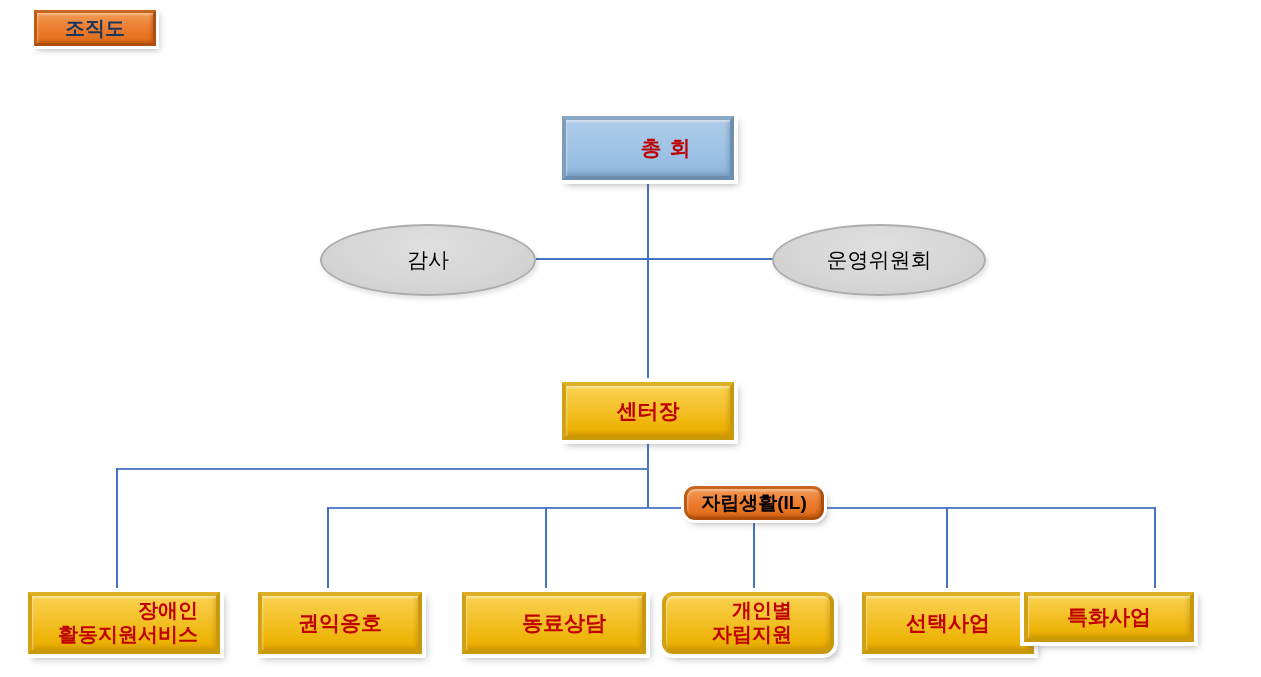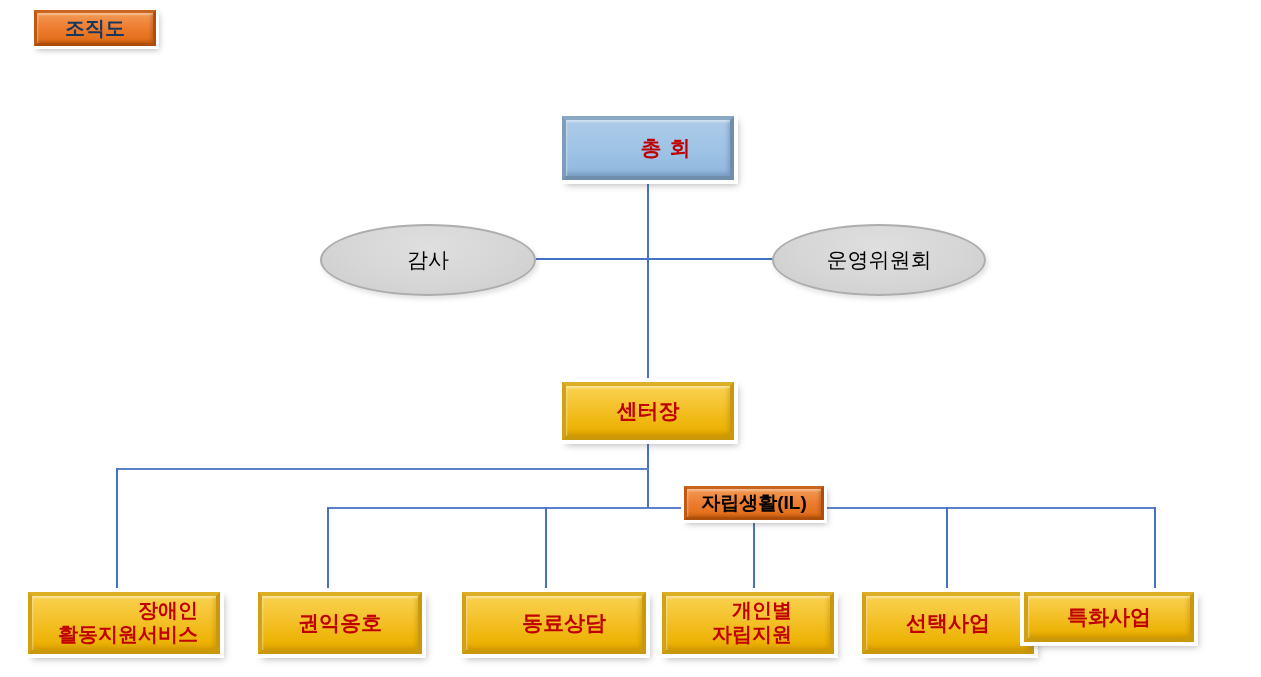--- a/index.html
+++ b/index.html
@@ -35,21 +35,21 @@
 
   
   .orange{
     background:linear-gradient(180deg,#F29A54 0%,#ED7D31 48%,#E06C15 100%);
     border:3px solid #AE4E0D;border-top-color:#C9651F;border-left-color:#BD5A16;
     box-shadow:0 0 0 3px #ffffff,3px 4px 6px rgba(90,90,90,.45),
                inset 1px 2px 2px rgba(255,255,255,.35),inset -2px -2px 3px rgba(120,50,0,.30);
     font-weight:bold;font-size:20px;
   }
   .orange.badge{color:#17375E;}
-  .orange.il{color:#000000;font-weight:600;font-size:19px;}
+  .orange.il{color:#000000;font-weight:600;font-size:19px;border-radius:11px;}
 
   
   .ellipse{
     background:radial-gradient(ellipse at 50% 30%,#DFDFDF 0%,#D6D6D6 55%,#CCCCCC 100%);
     border:2px solid #ADADAD;border-radius:50%;
     box-shadow:2px 3px 5px rgba(0,0,0,.12);
     color:#000000;font-size:21px;
   }
 </style>
 </head>
@@ -101,21 +101,21 @@
   </div>
 
   <div class="node gold" style="left:258px;top:592px;width:164px;height:62px;">
     <span>권익옹호</span>
   </div>
 
   <div class="node gold" style="left:462px;top:592px;width:184px;height:62px;padding-left:20px;">
     <span>동료상담</span>
   </div>
 
-  <div class="node gold" style="left:662px;top:592px;width:172px;height:62px;">
+  <div class="node gold" style="left:662px;top:592px;width:172px;height:62px;border-radius:11px;">
     <div class="two-line">
       <div>개인별</div>
       <div>자립지원</div>
     </div>
   </div>
 
   <div class="node gold" style="left:862px;top:592px;width:172px;height:62px;">
     <span>선택사업</span>
   </div>
 

